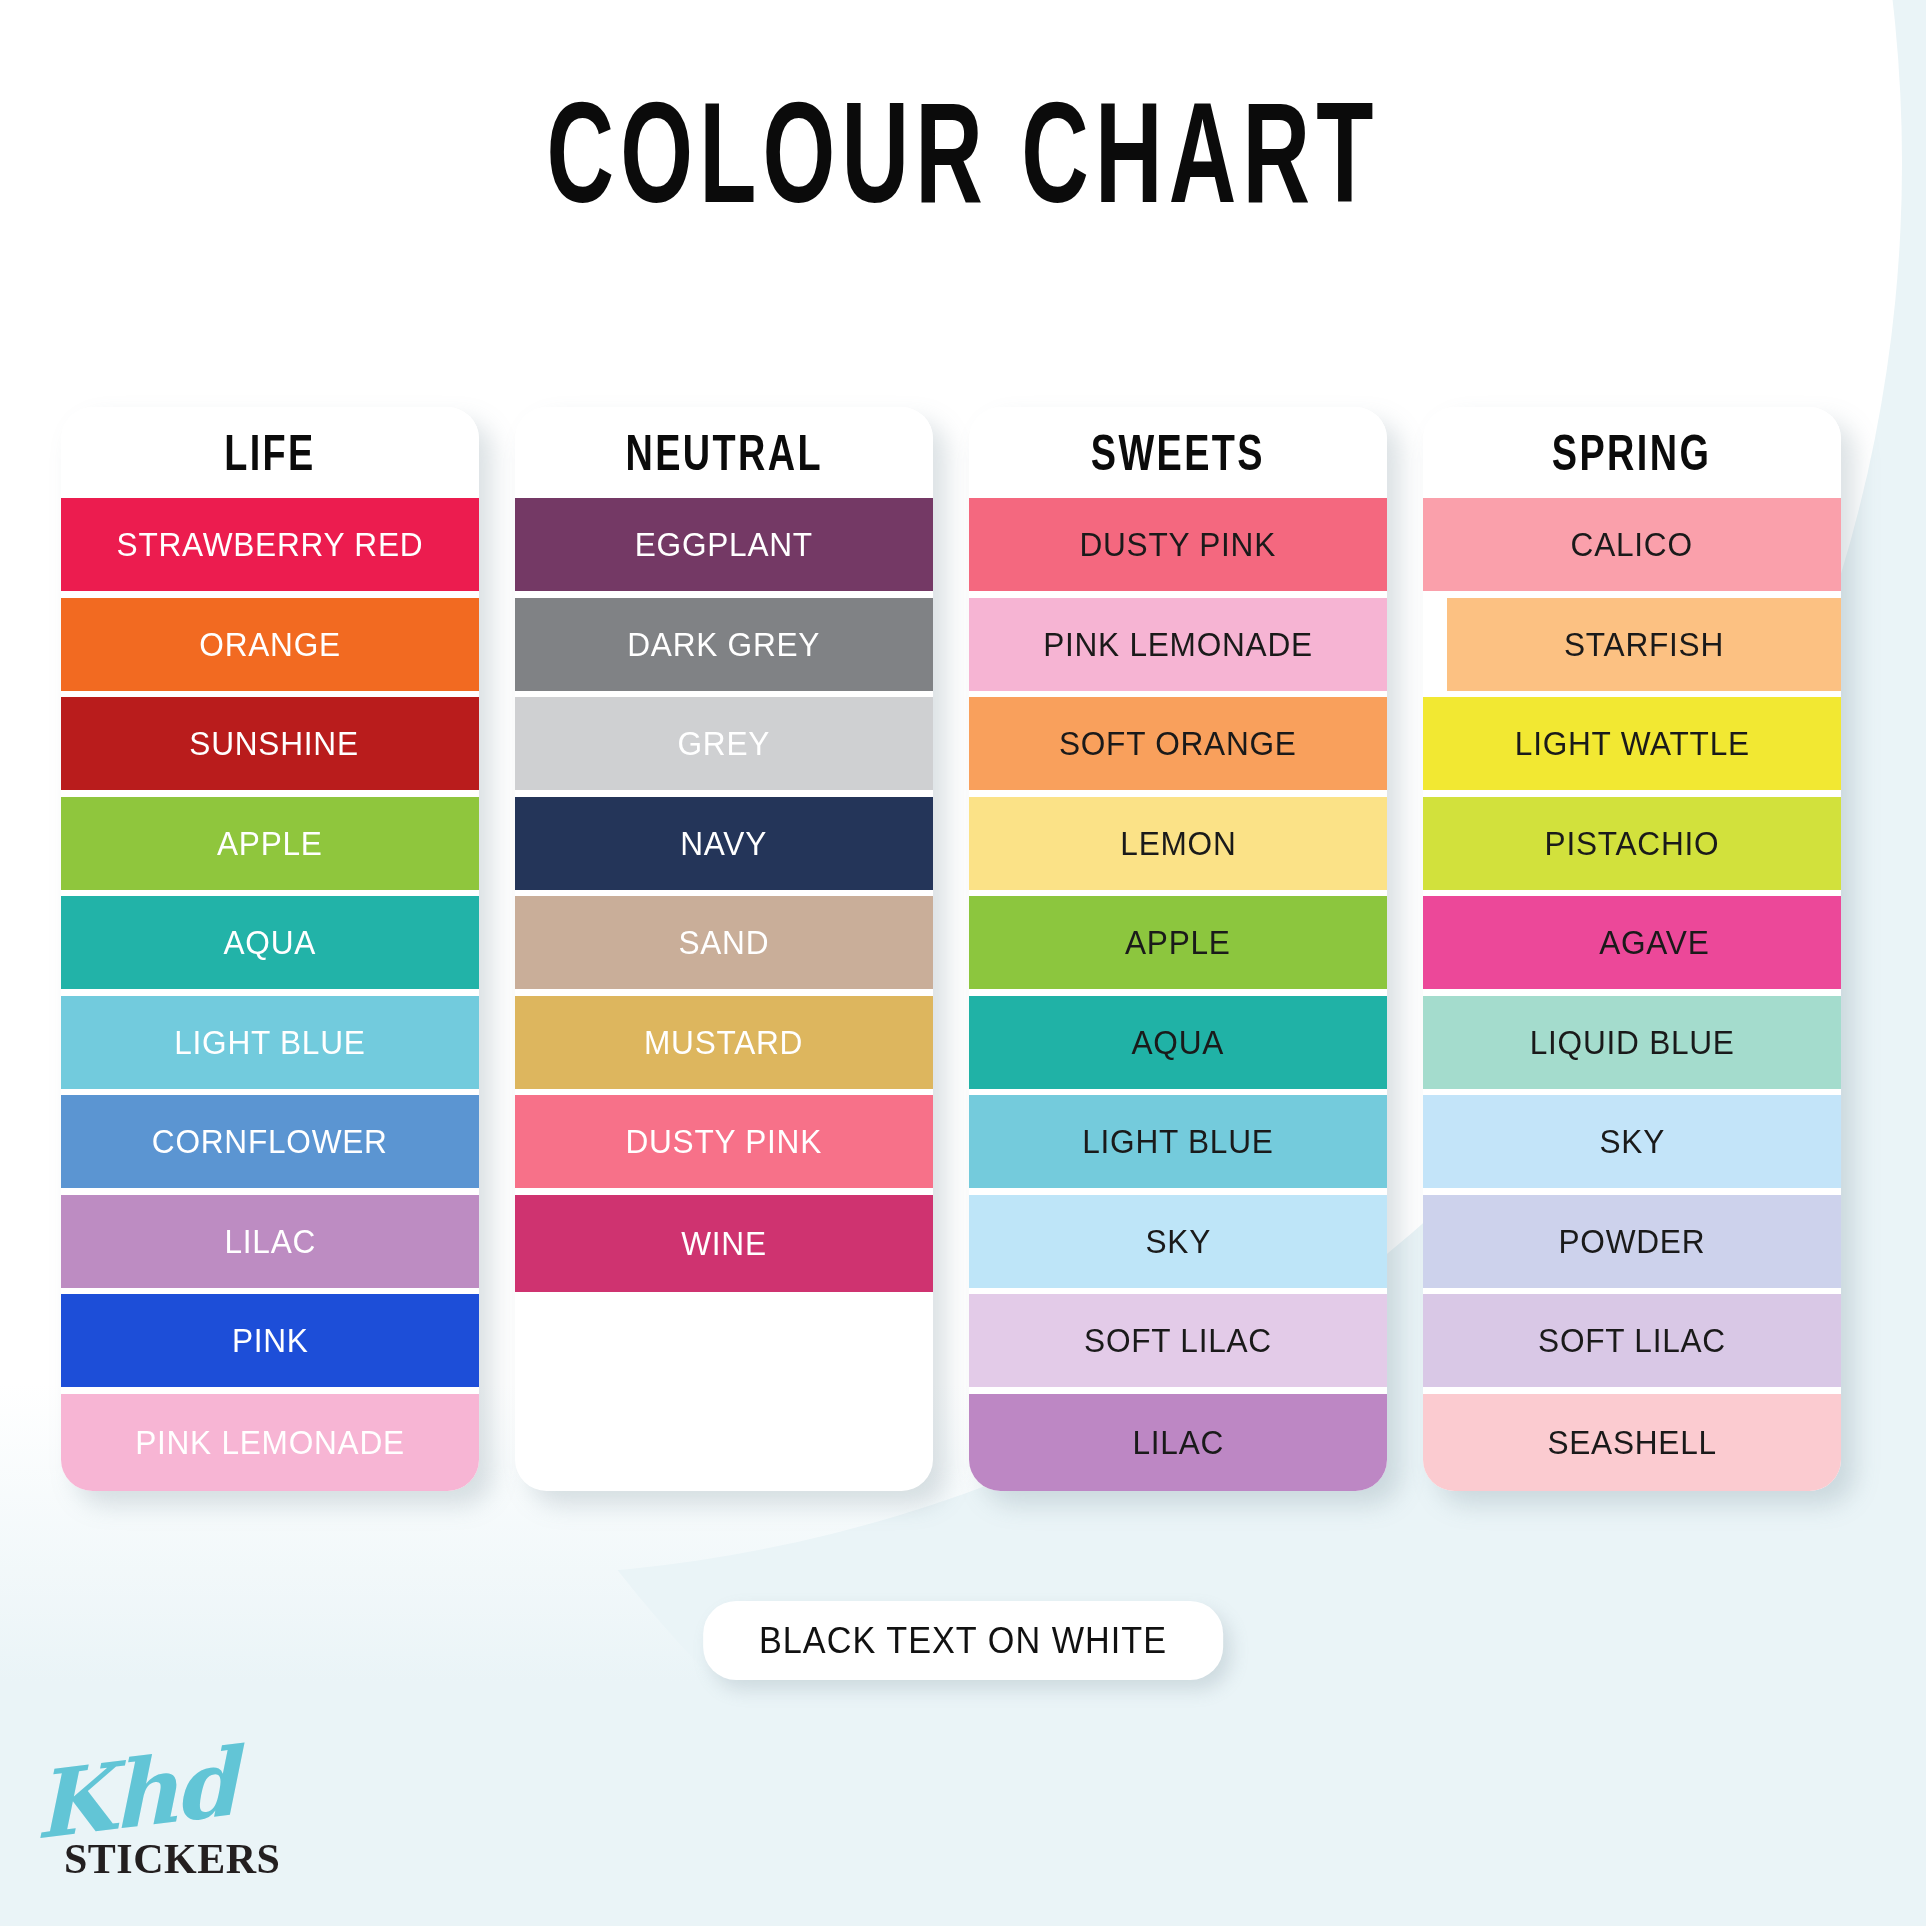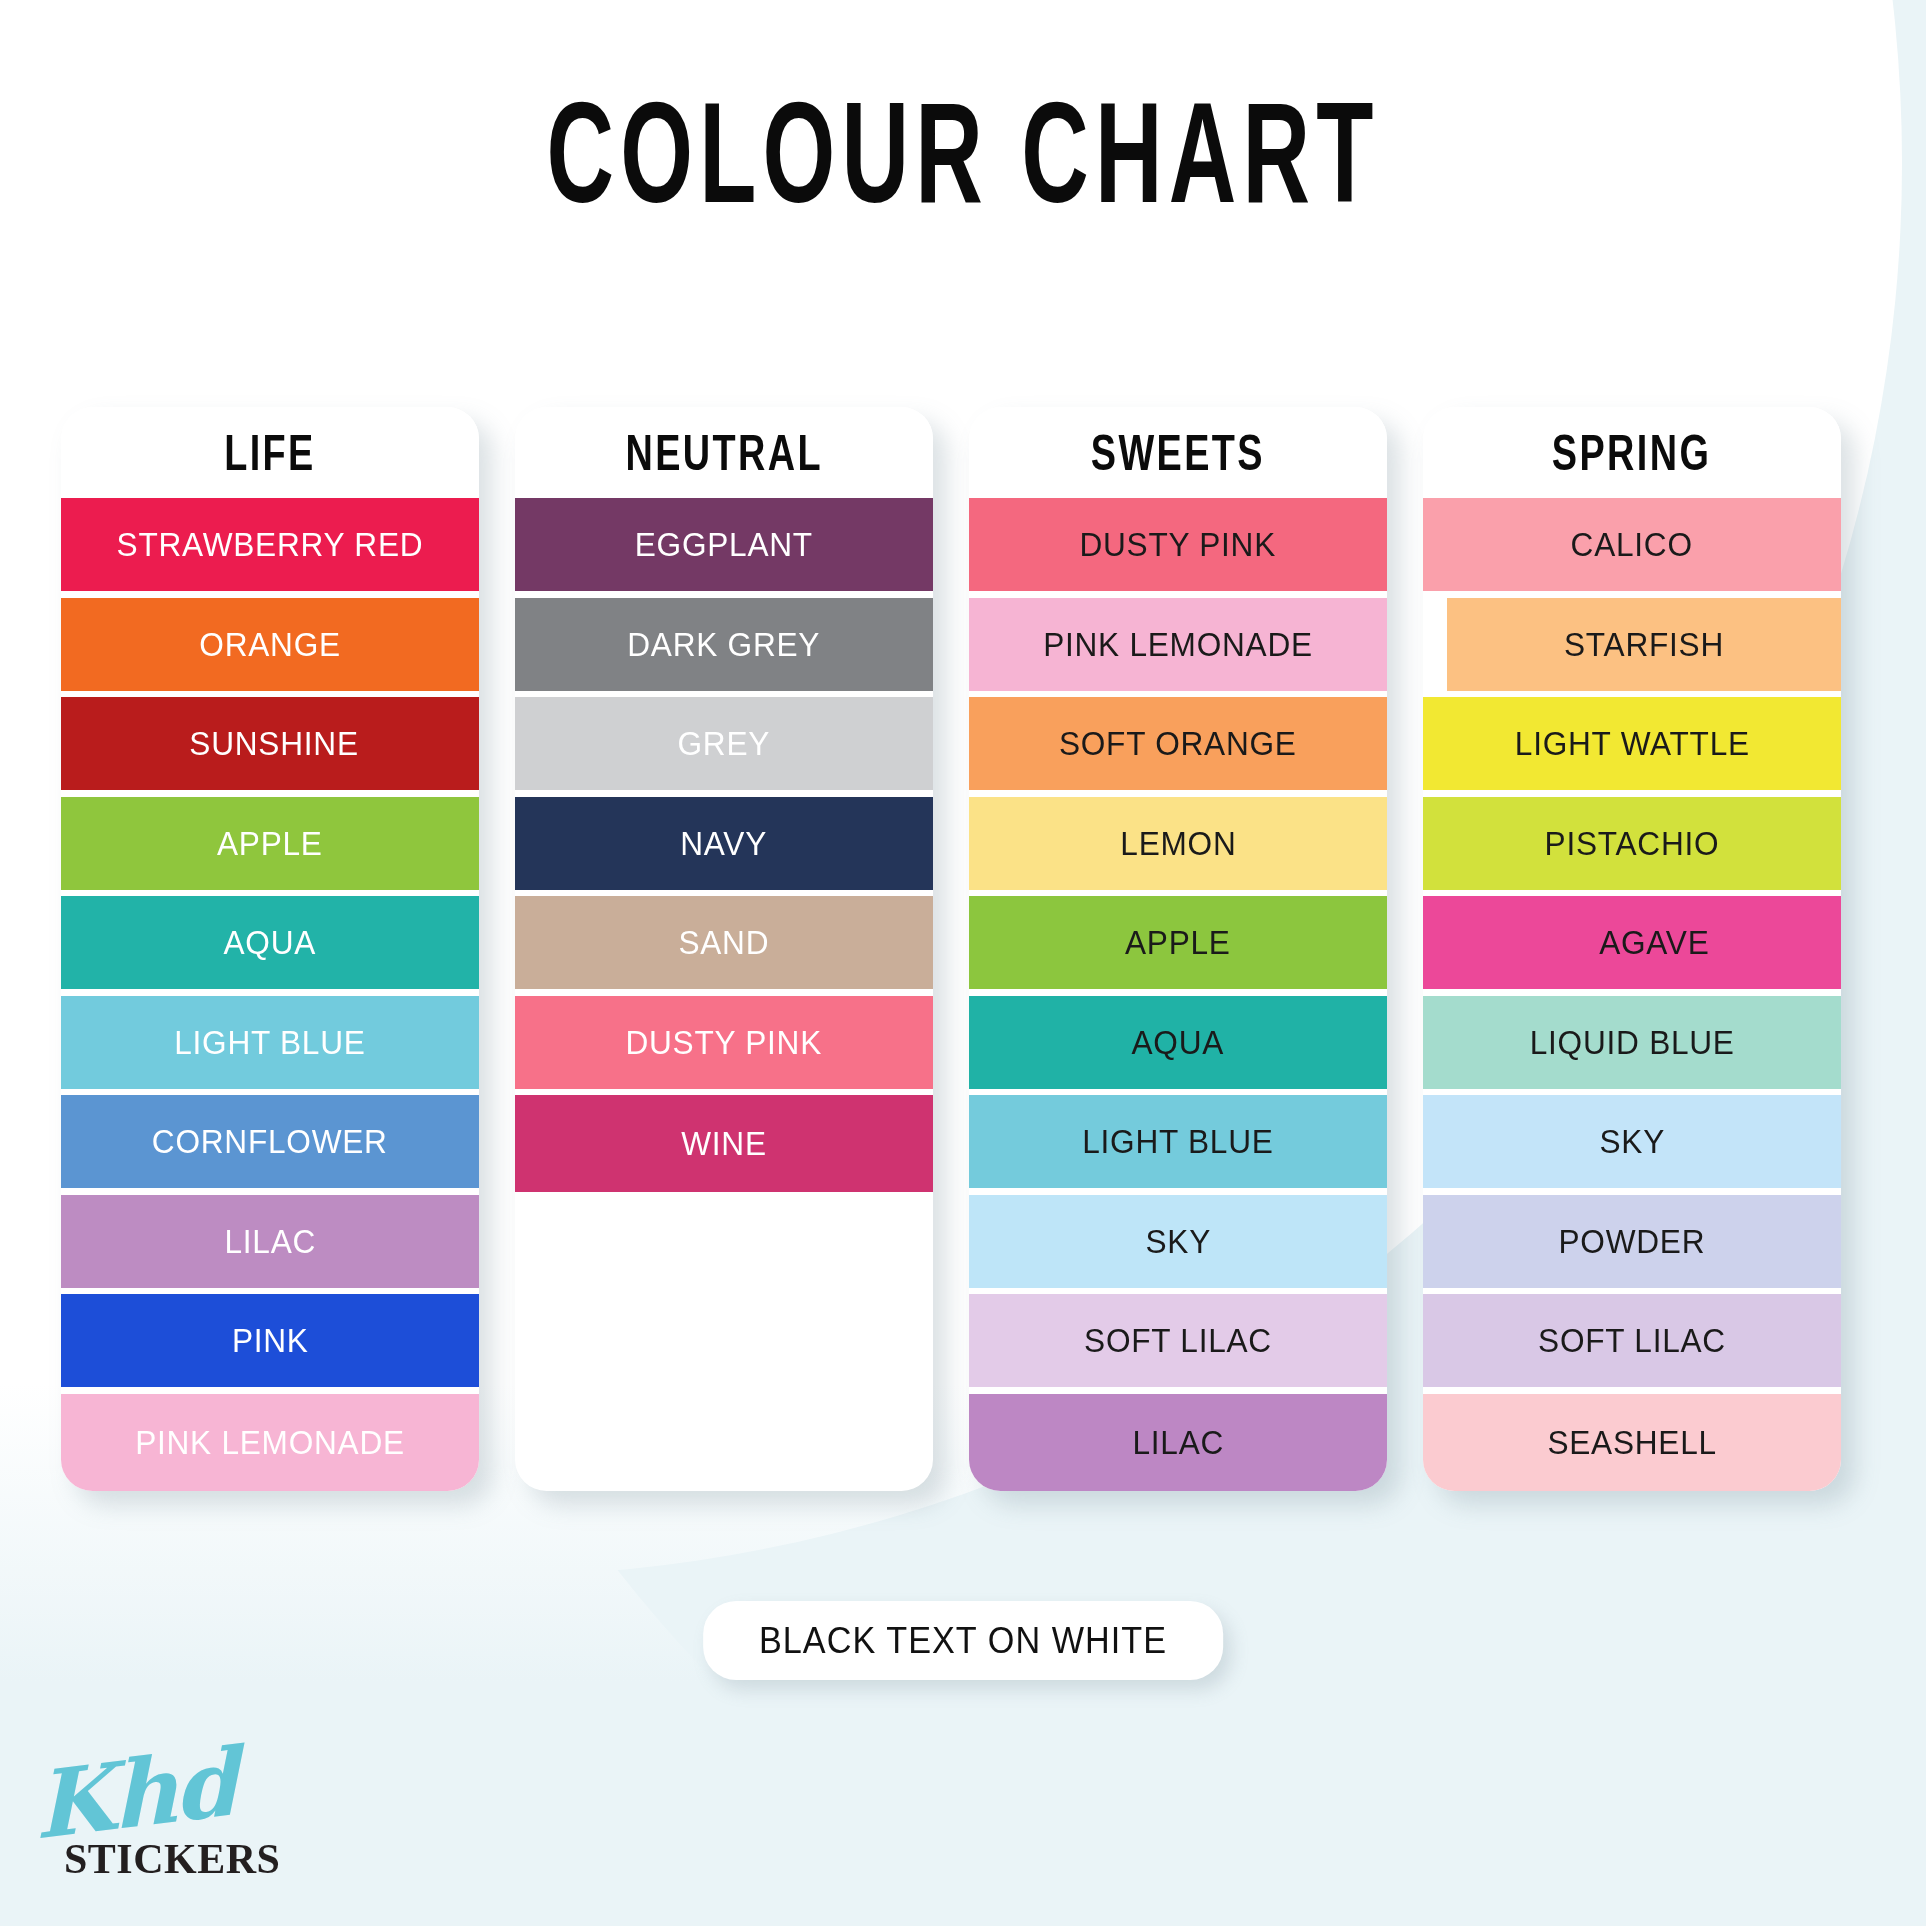--- a/index.html
+++ b/index.html
@@ -247,20 +247,23 @@
           </div>
           <div class="swatch" style="background: rgb(207, 208, 210);">
             <span class="swatch-label" style="color: rgb(255, 255, 255);">GREY</span>
           </div>
           <div class="swatch" style="background: rgb(36, 53, 89);">
             <span class="swatch-label" style="color: rgb(255, 255, 255);">NAVY</span>
           </div>
           <div class="swatch" style="background: rgb(201, 174, 153);">
             <span class="swatch-label" style="color: rgb(255, 255, 255);">SAND</span>
           </div>
+          <div class="swatch" style="background: rgb(221, 182, 94);">
+            <span class="swatch-label" style="color: rgb(255, 255, 255);">MUSTARD</span>
+          </div>
           <div class="swatch" style="background: rgb(247, 113, 137);">
             <span class="swatch-label" style="color: rgb(255, 255, 255);">DUSTY PINK</span>
           </div>
           <div class="swatch" style="background: rgb(207, 51, 112);">
             <span class="swatch-label" style="color: rgb(255, 255, 255);">WINE</span>
           </div>
         </div>
       </div>
       <div class="card">
         <div class="card-header">

